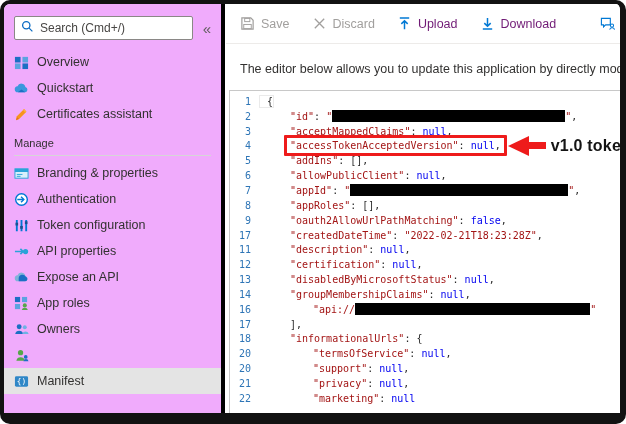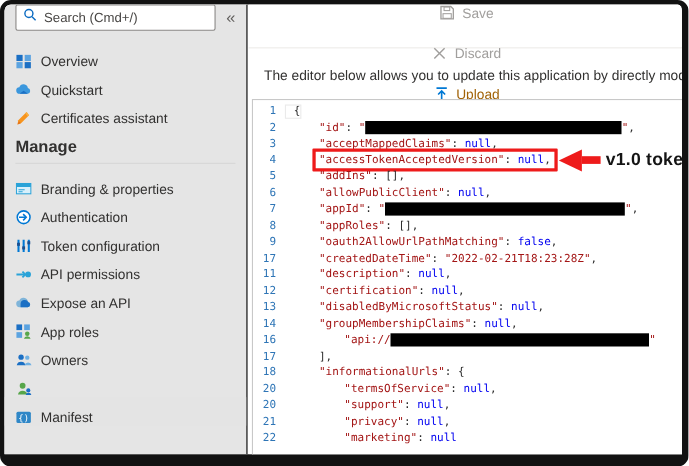--- a/index.html
+++ b/index.html
@@ -2,39 +2,39 @@
 <html><head>
 <meta charset="utf-8">
 <style>
   * { margin:0; padding:0; box-sizing:border-box; }
   html,body { width:626px; height:424px; background:#fff; font-family:"Liberation Sans",sans-serif; }
   .frame { position:relative; width:626px; height:424px; background:#fff;
            border:4px solid #121212; border-right-width:6px; border-bottom-width:11px;
            border-radius:10px; overflow:hidden; }
 
   
-  .sidebar { position:absolute; left:0; top:0; bottom:0; width:221px; background:#e5e5e5;
-             border-right:1px solid #000000; overflow:hidden; }
+  .sidebar { position:absolute; left:0; top:0; bottom:0; width:221px; background:#f0abfc;
+             border-right:4px solid #000000; padding-top:12px; overflow:hidden; }
   .search-row { display:flex; align-items:center; gap:8px; padding:0 8px 0 10px; margin-bottom:9px; }
   .search-box { flex:1; display:flex; align-items:center; gap:6px; height:24px; border:1px solid #8a8886;
                 border-radius:2px; padding:0 6px; background:#fff; }
   .search-box .ph { color:#484644; font-size:12px; white-space:nowrap; }
   .collapse { color:#605e5c; font-size:15px; line-height:1; cursor:pointer; padding:0 2px; }
-  .nav-item { display:flex; align-items:flex-end; gap:8px; height:26px; padding:0 10px; cursor:pointer;
+  .nav-item { display:flex; align-items:center; gap:8px; height:26px; padding:0 10px; cursor:pointer;
               color:#323130; font-size:12.5px; white-space:nowrap; }
   .nav-item.active { background:#e4e4e4; }
   .nav-item .ic { width:15px; height:15px; flex:0 0 15px; display:inline-flex; }
-  .section-label { font-size:15px; font-weight:bold; color:#323130; padding:10px 10px 6px 10px; }
+  .section-label { font-size:11px; font-weight:normal; color:#323130; padding:10px 10px 6px 10px; }
   .section-divider { border:none; border-top:1px solid #d6d6d6; margin:0 10px 4px 10px; }
 
   
   .content { position:absolute; left:222px; right:0; top:0; bottom:0; background:#fff; }
   .toolbar { display:flex; align-items:center; gap:22px; height:40px; padding:0 12px 0 14px;
-             border-bottom:1px solid #edebe9;flex-direction:column; }
-  .tb-btn { display:inline-flex; align-items:center; gap:6px; font-size:12.5px; color:#a16207; cursor:pointer; white-space:nowrap; }
+             border-bottom:1px solid #edebe9; }
+  .tb-btn { display:inline-flex; align-items:center; gap:6px; font-size:12.5px; color:#701a75; cursor:pointer; white-space:nowrap; }
   .tb-btn.disabled { color:#a19f9d; cursor:default; }
   .tb-btn .ic { width:15px; height:15px; display:inline-flex; }
   .tb-vdiv { width:1px; height:18px; background:#d2d0ce; }
   .desc { position:absolute; left:14px; top:58px; right:0; font-size:12.5px; color:#323130;
           white-space:nowrap; overflow:hidden; }
 
   
   .editor { position:absolute; left:3px; top:86px; right:-1px; bottom:-6px;
             border:1px solid #c8c8c8; background:#fff; overflow:hidden;
             font-family:"DejaVu Sans Mono",monospace; font-size:10px; padding-top:3px; }
@@ -148,21 +148,21 @@
           <span>Token configuration</span>
         </div>
         <div class="nav-item">
           <span class="ic">
             <svg width="15" height="15" viewBox="0 0 16 16">
               <path d="M1 8h8" stroke="#2aa3d8" stroke-width="1.8"></path>
               <path d="M6.8 5.2L9.6 8l-2.8 2.8" fill="none" stroke="#2aa3d8" stroke-width="1.8"></path>
               <circle cx="12.3" cy="8" r="2.8" fill="#2aa3d8"></circle>
             </svg>
           </span>
-          <span>API permissions</span>
+          <span>API properties</span>
         </div>
         <div class="nav-item">
           <span class="ic">
             <svg width="15" height="15" viewBox="0 0 16 16">
               <path d="M4.2 12a3.2 3.2 0 01-.4-6.4 4.3 4.3 0 018.3.9A2.8 2.8 0 0112 12z" fill="#7fb4d9"></path>
               <path d="M5 12h7a2.4 2.4 0 00.6-4.7A4 4 0 005 9z" fill="#1b6fc4"></path>
             </svg>
           </span>
           <span>Expose an API</span>
         </div>

